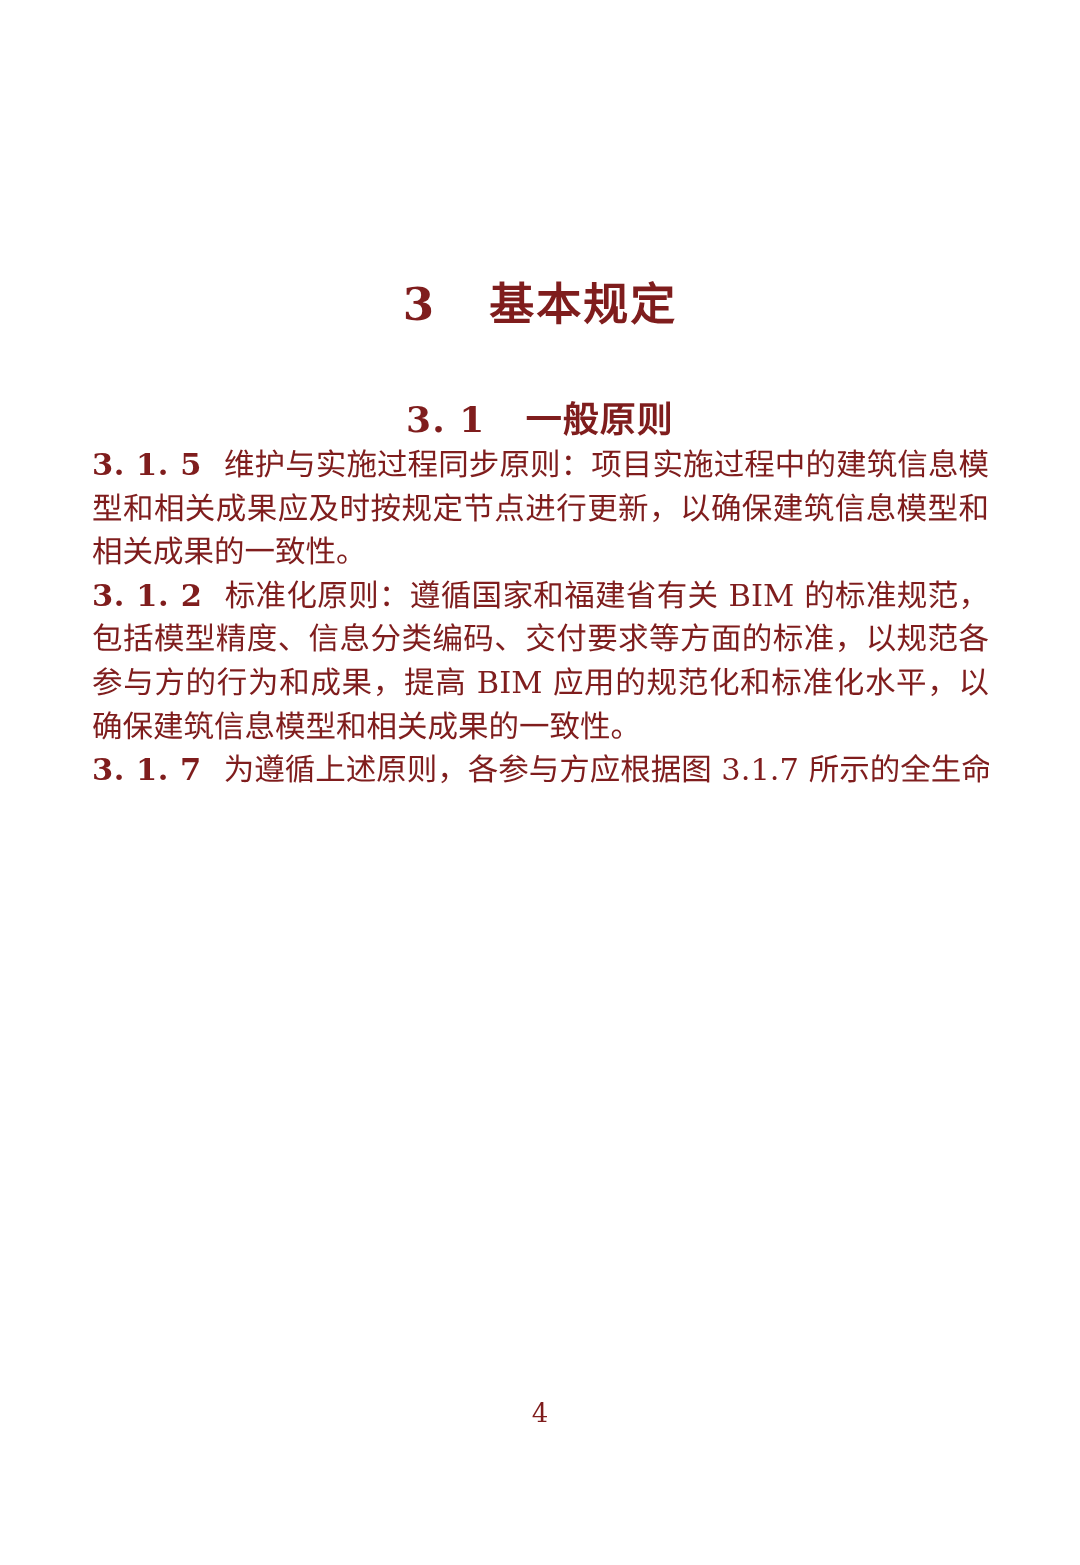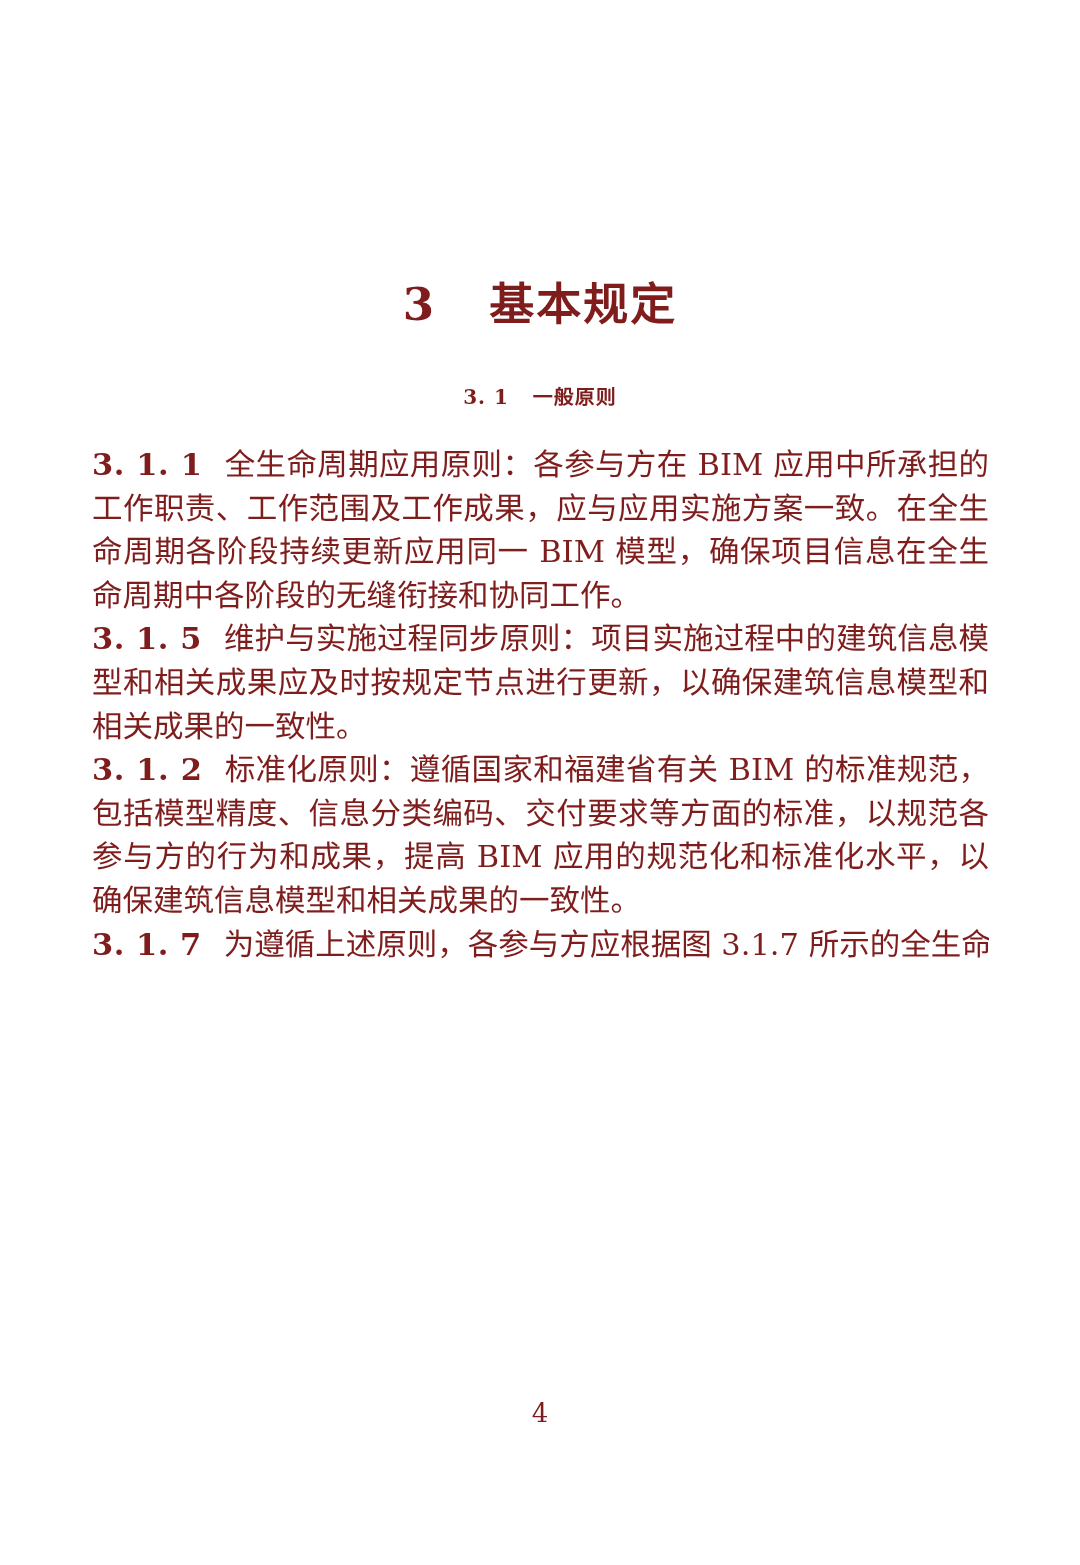--- a/index.html
+++ b/index.html
@@ -34,21 +34,21 @@
     line-height: 1.2;
     white-space: pre;
   }
 
   .section-heading {
     position: absolute;
     top: 368px;
     left: 0;
     width: 1080px;
     text-align: center;
-    font-size: 20px;
+    font-size: 36px;
     font-weight: bold;
     letter-spacing: 1px;
     line-height: 1.2;
     white-space: pre;
   }
 
   
   .body-block {
     position: absolute;
     top: 443px;
@@ -100,23 +100,20 @@
 <body>
 
 <div class="page">
 
   <h1 class="chapter-heading">3   基本规定</h1>
 
   <h2 class="section-heading">3. 1   一般原则</h2>
 
   <div class="body-block">
 
-    <p class="clause">
-      <span class="clause-num">3. 1. 1</span><span class="clause-body">全生命周期应用原则：各参与方在 BIM 应用中所承担的工作职责、工作范围及工作成果，应与应用实施方案一致。在全生命周期各阶段持续更新应用同一 BIM 模型，确保项目信息在全生命周期中各阶段的无缝衔接和协同工作。</span>
-    </p>
 
 
 
 
     <p class="clause">
       <span class="clause-num">3. 1. 5</span><span class="clause-body">维护与实施过程同步原则：项目实施过程中的建筑信息模型和相关成果应及时按规定节点进行更新，以确保建筑信息模型和相关成果的一致性。</span>
     </p>
 
     <p class="clause">
       <span class="clause-num">3. 1. 2</span><span class="clause-body">标准化原则：遵循国家和福建省有关 BIM 的标准规范，包括模型精度、信息分类编码、交付要求等方面的标准，以规范各参与方的行为和成果，提高 BIM 应用的规范化和标准化水平，以确保建筑信息模型和相关成果的一致性。</span>

